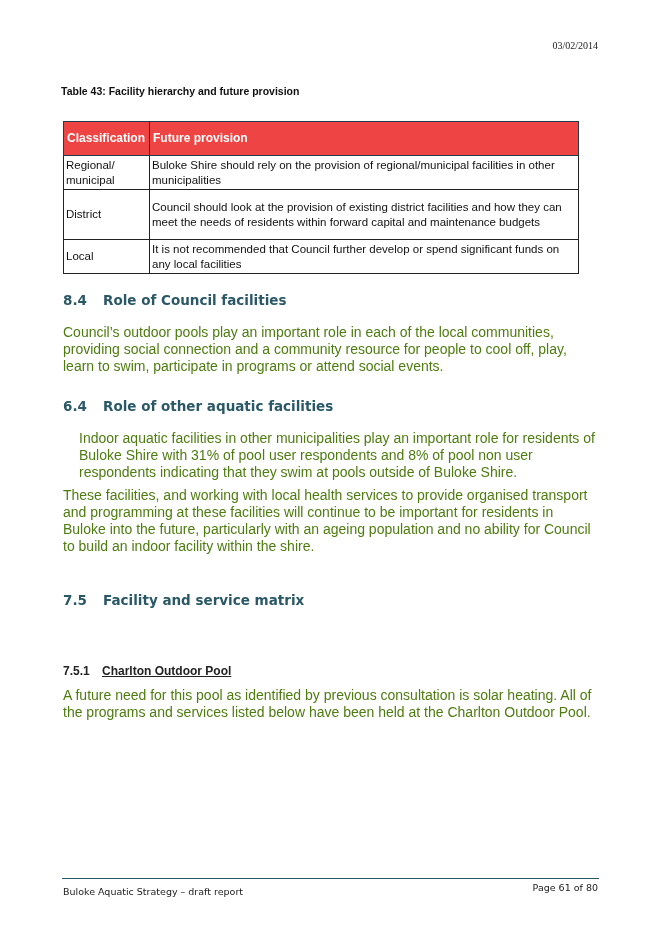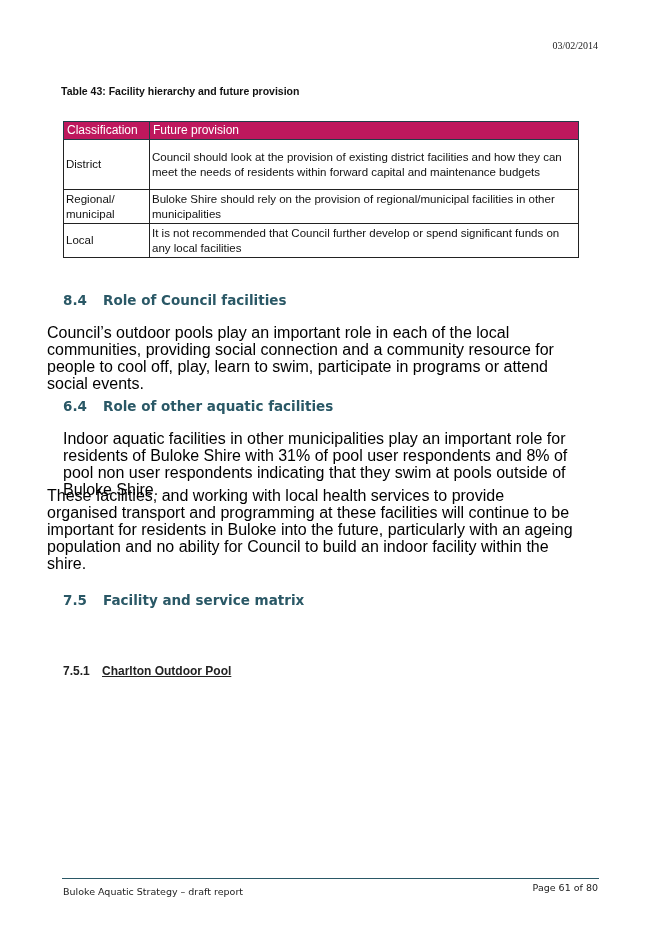--- a/index.html
+++ b/index.html
@@ -1,55 +1,55 @@
 <!DOCTYPE html>
 <html><head>
   <meta charset="utf-8">
   <style>
     html, body { margin: 0; padding: 0; background: #ffffff; }
     body { width: 660px; height: 934px; position: relative; overflow: hidden; color: #111; }
     .page { position: absolute; left: 0; top: 0; width: 660px; height: 918px; }
     .date { position: absolute; right: 62px; top: 40px; font-family: "Liberation Serif", serif; font-size: 10px; color: #222; }
     .caption { position: absolute; left: 53px; top: 85px; font-family: "Liberation Sans", sans-serif; font-size: 10.5px; font-weight: bold; color: #111; margin-left: 8px; }
     table.hier { position: absolute; left: 63px; top: 121px; width: 516px; border-collapse: collapse; font-family: "Liberation Sans", sans-serif; font-size: 11.5px; line-height: 15px; }
-    table.hier th { background: #be185d; color: #fff; text-align: left; font-weight: normal; padding: 0 3px; height: 17px; border: 1px solid #1f3d48; font-size: 12px; }
+    table.hier th { background: #ef4444; color: #fff; text-align: left; font-weight: bold; padding: 8px 3px; height: 17px; border: 1px solid #1f3d48; font-size: 12px; }
     table.hier td { border: 1px solid #222; padding: 1px 2px; vertical-align: middle; color: #111; }
     table.hier td.c1 { width: 81px; }
     .h2 { position: absolute; left: 63px; font-family: "DejaVu Sans", sans-serif; font-size: 13.5px; font-weight: bold; color: #2a5866; }
     .h2 .num { display: inline-block; width: 40px; }
     .h3 { position: absolute; left: 63px; font-family: "Liberation Sans", sans-serif; font-size: 12px; font-weight: bold; color: #222; }
     .h3 .num { display: inline-block; width: 39px; }
-    .p { position: absolute; left: 47px; width: 530px; font-family: "Liberation Sans", sans-serif; font-size: 16px; line-height: 17px; color: #000000; }
+    .p { position: absolute; left: 63px; width: 530px; font-family: "Liberation Sans", sans-serif; font-size: 14px; line-height: 17px; color: #4d7c0f; }
     .footer-line { position: absolute; left: 62px; top: 878px; width: 537px; height: 1px; background: #2a5866; }
     .footer-left { position: absolute; left: 63px; top: 886px; font-family: "DejaVu Sans", sans-serif; font-size: 9.5px; color: #222; }
     .footer-right { position: absolute; right: 62px; top: 882px; font-family: "DejaVu Sans", sans-serif; font-size: 9.5px; color: #222; }
   </style>
 </head>
 <body>
 
 <div class="page">
   <div class="date">03/02/2014</div>
 
   <div class="caption">Table 43: Facility hierarchy and future provision</div>
 
   <table class="hier">
     <thead>
       <tr>
         <th class="c1">Classification</th>
         <th>Future provision</th>
       </tr>
     </thead>
     <tbody>
+      <tr style="height:34px;">
+        <td class="c1">Regional/ municipal</td>
+        <td>Buloke Shire should rely on the provision of regional/municipal facilities in other municipalities</td>
+      </tr>
       <tr style="height:50px;">
         <td class="c1">District</td>
         <td>Council should look at the provision of existing district facilities and how they can meet the needs of residents within forward capital and maintenance budgets</td>
-      </tr>
-      <tr style="height:34px;">
-        <td class="c1">Regional/ municipal</td>
-        <td>Buloke Shire should rely on the provision of regional/municipal facilities in other municipalities</td>
       </tr>
       <tr style="height:34px;">
         <td class="c1">Local</td>
         <td>It is not recommended that Council further develop or spend significant funds on any local facilities</td>
       </tr>
     </tbody>
   </table>
 
   <div class="h2" style="top:292px;">
     <span class="num">8.4</span><span>Role of Council facilities</span>
@@ -62,17 +62,18 @@
   <div class="p" style="top:430px;margin-left:16px;">Indoor aquatic facilities in other municipalities play an important role for residents of Buloke Shire with 31% of pool user respondents and 8% of pool non user respondents indicating that they swim at pools outside of Buloke Shire.</div>
   <div class="p" style="top:487px;">These facilities, and working with local health services to provide organised transport and programming at these facilities will continue to be important for residents in Buloke into the future, particularly with an ageing population and no ability for Council to build an indoor facility within the shire.</div>
 
   <div class="h2" style="top:592px;">
     <span class="num">7.5</span><span>Facility and service matrix</span>
   </div>
 
   <div class="h3" style="top:664px;text-decoration:underline;">
     <span class="num">7.5.1</span><span>Charlton Outdoor Pool</span>
   </div>
+  <div class="p" style="top:687px;">A future need for this pool as identified by previous consultation is solar heating.  All of the programs and services listed below have been held at the Charlton Outdoor Pool.</div>
 
   <div class="footer-line"></div>
   <div class="footer-left">Buloke Aquatic Strategy – draft report</div>
   <div class="footer-right">Page 61 of 80</div>
 </div>
 
 </body></html>

